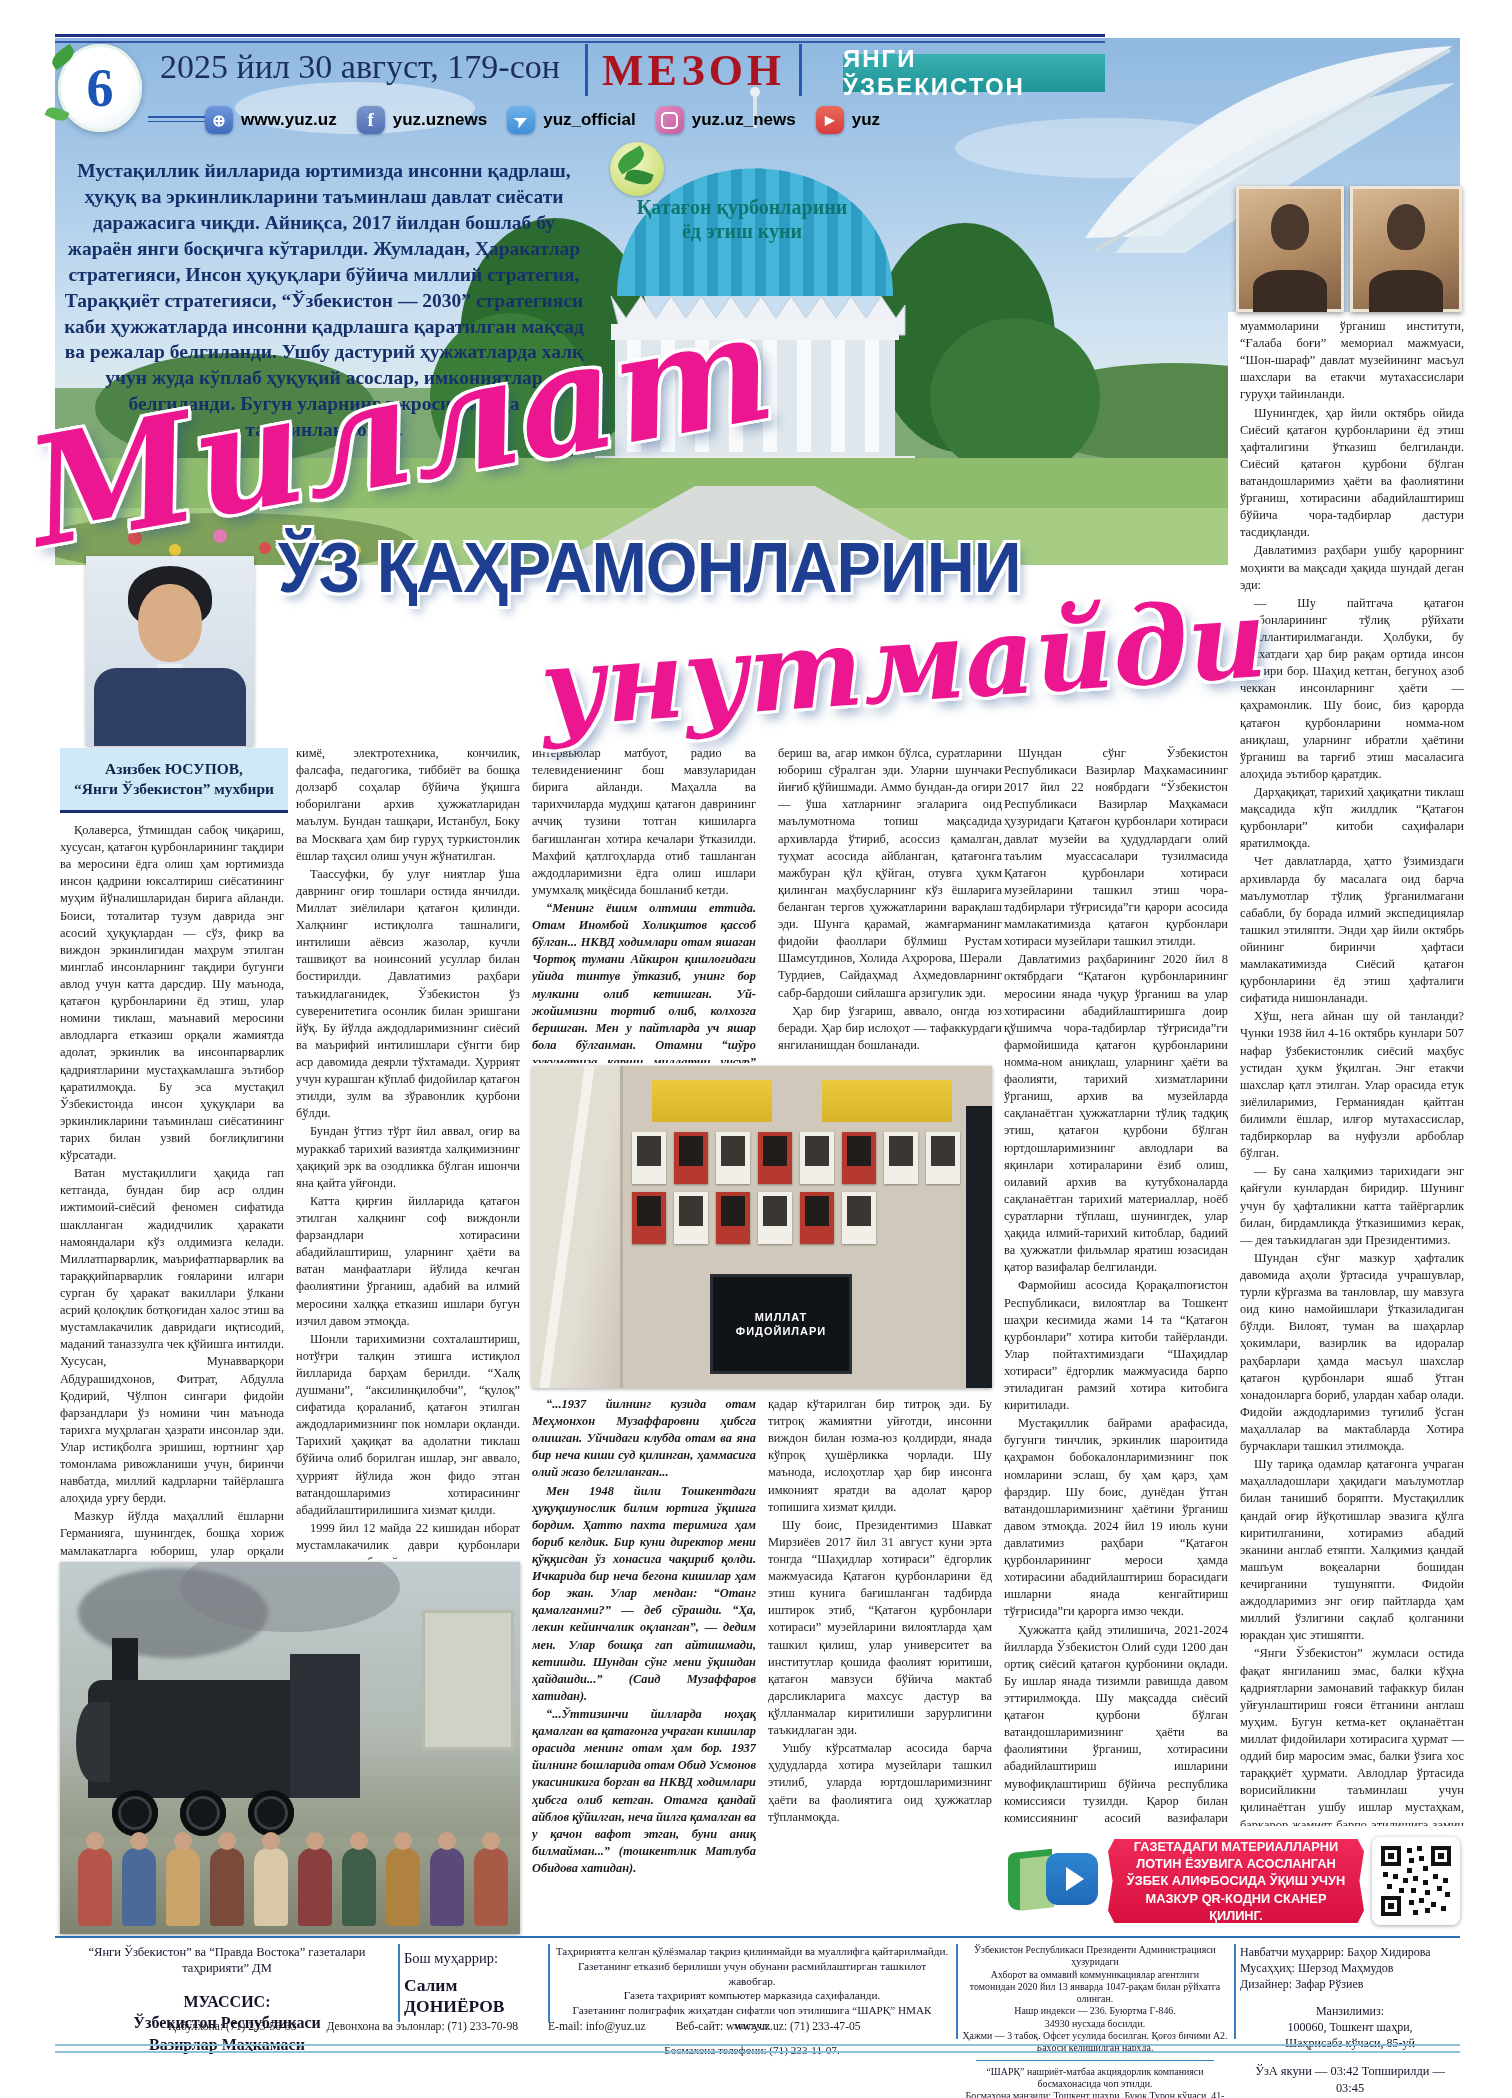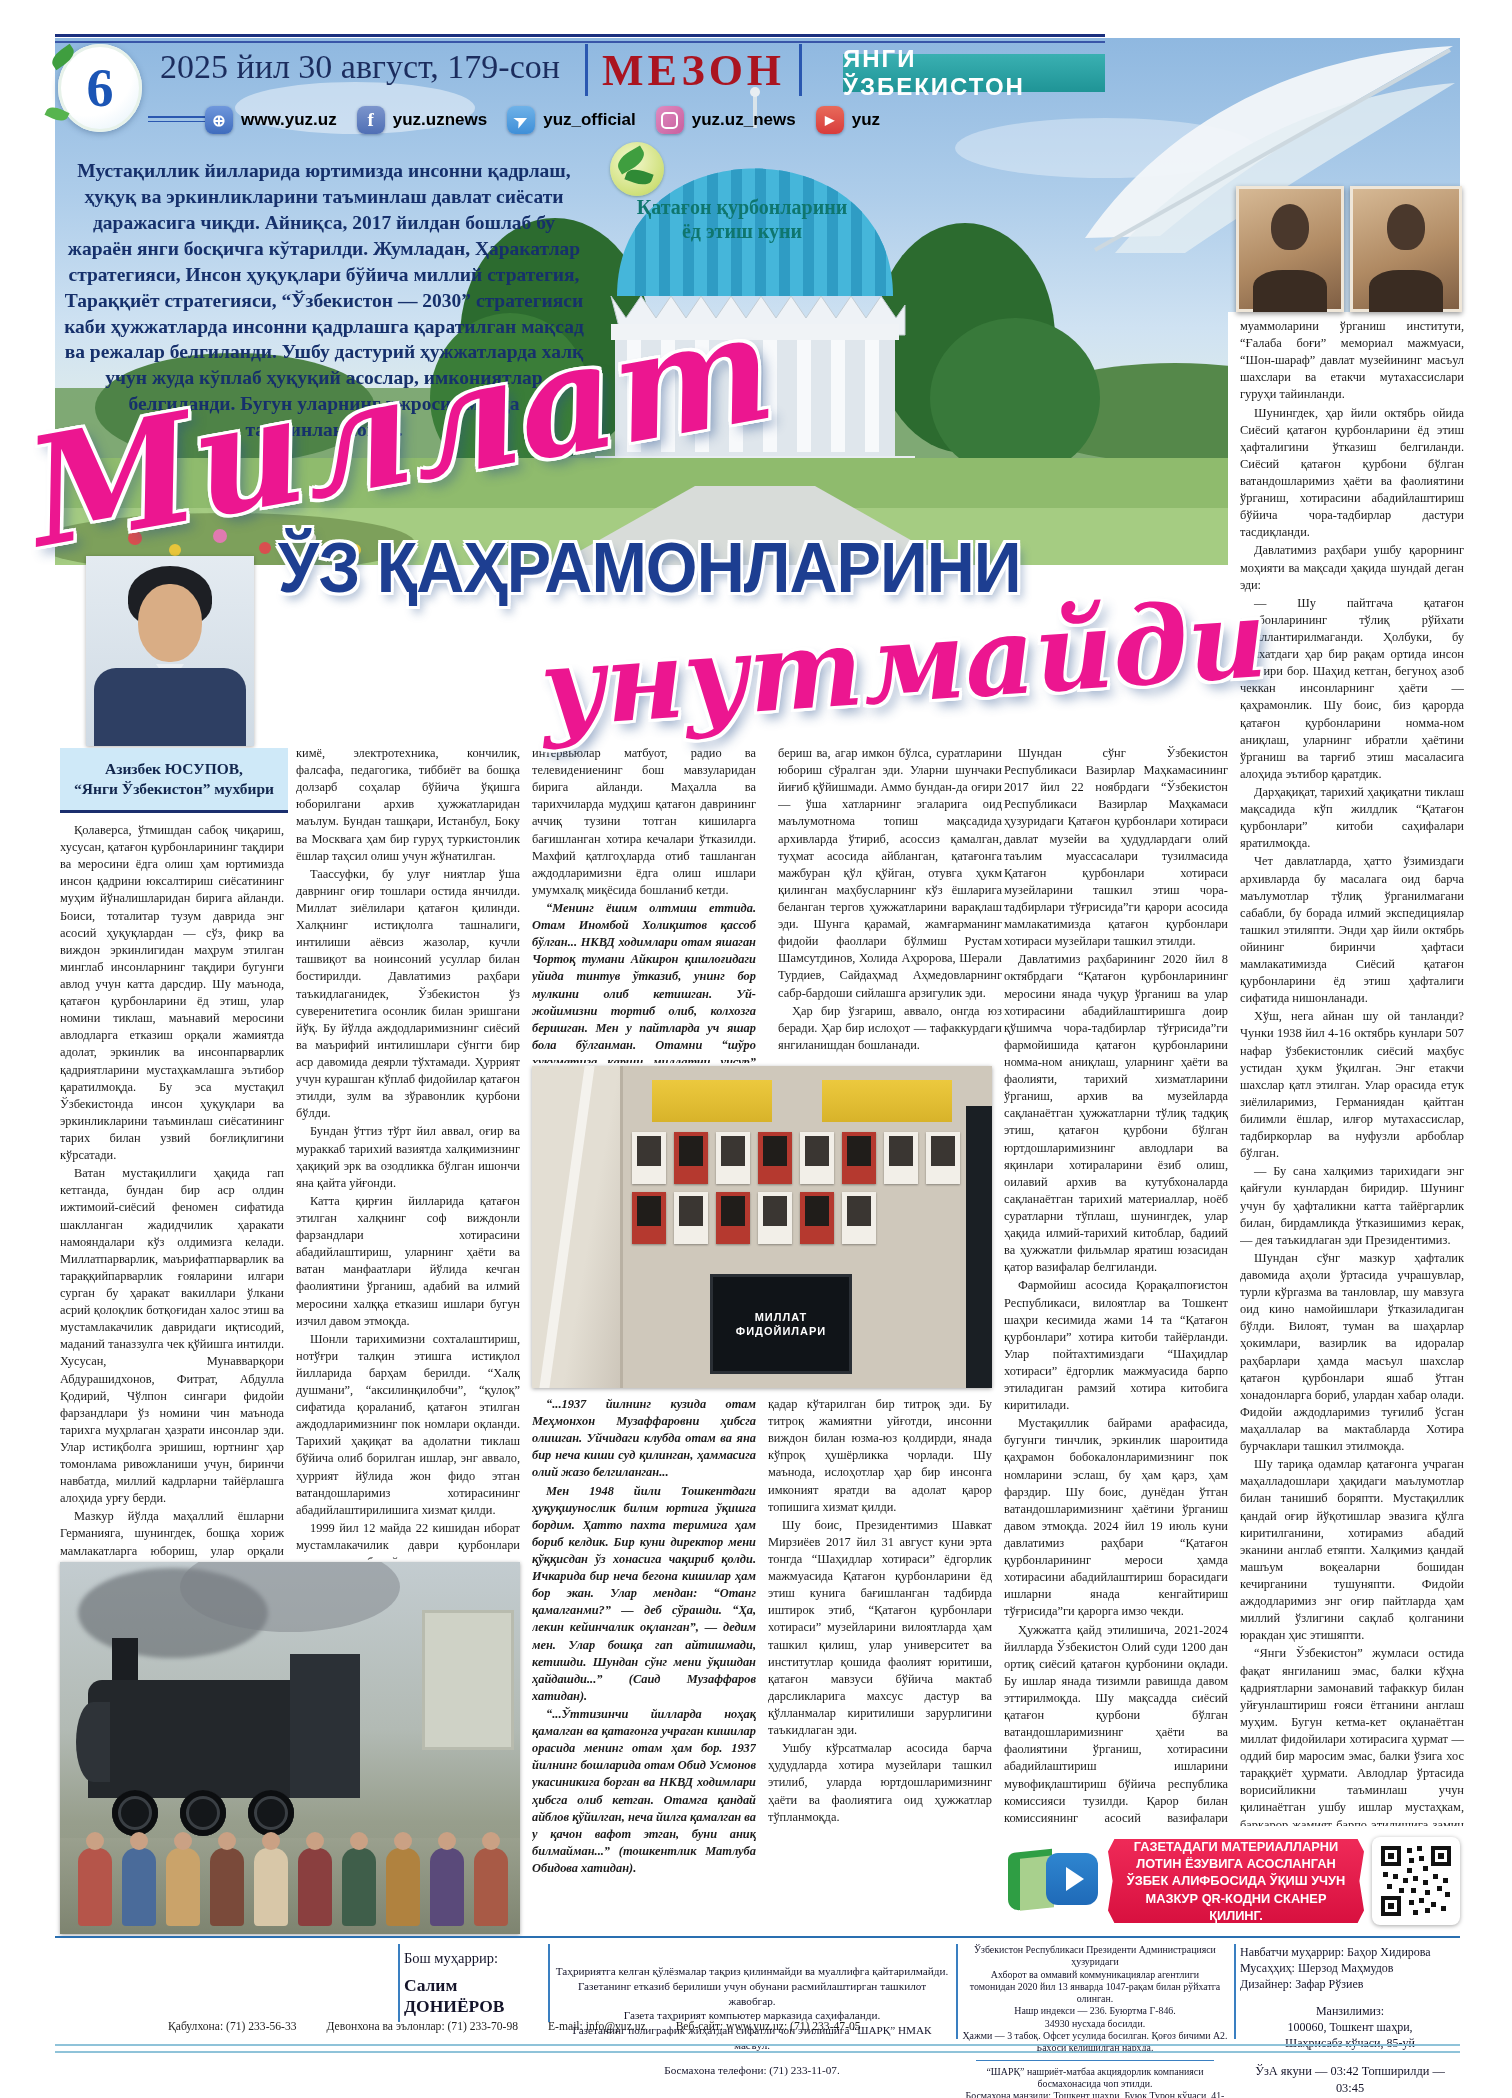--- a/index.html
+++ b/index.html
@@ -132,21 +132,21 @@
   
   .footrule{left:55px;top:1936px;width:1405px;height:2px;background:#2a6fb0;z-index:6;}
   .foot{z-index:6;font-size:12px;color:#14142a;}
   .fvr{width:2px;background:#3a7fc1;z-index:6;}
   .fb1{left:60px;top:1944px;width:334px;text-align:center;}
   .fb1 .pl{font-size:12.5px;line-height:1.3;}
   .fb1 .mu{margin-top:14px;font-weight:bold;font-size:16px;line-height:1.35;}
   .fb2{left:404px;top:1950px;width:140px;}
   .fb2 .lbl{font-size:14.5px;}
   .fb2 .nm{font-weight:bold;font-size:17.5px;margin-top:8px;}
-  .fb3{left:554px;top:1944px;width:396px;text-align:center;font-size:11.2px;line-height:1.32;margin-top:20px;}
+  .fb3{left:554px;top:1944px;width:396px;text-align:center;font-size:11.2px;line-height:1.32;}
   .fb3 .ph{margin-top:10px;}
   .fb4{left:962px;top:1944px;width:266px;text-align:center;font-size:9.9px;line-height:1.24;}
   .fb4 hr{border:none;border-top:1.5px solid #3a7fc1;margin:5px 14px;}
   .fb5{left:1240px;top:1944px;width:220px;font-size:12px;line-height:1.35;}
   .fb5 .addr{text-align:center;margin-top:10px;}
   .fb5 .times{text-align:center;margin-top:12px;font-size:12.4px;}
   .contacts{left:168px;top:2020px;width:792px;display:flex;gap:30px;z-index:6;font-size:11.6px;white-space:nowrap;}
   .bottomrule{left:55px;top:2044px;width:1405px;height:5px;border-top:2px solid #8fc3d9;border-bottom:2px solid #8fc3d9;z-index:6;}
 </style>
 </head>
@@ -490,20 +490,28 @@
           <rect x="40" y="54" width="5" height="5" fill="#111"></rect>
         <rect x="52" y="58" width="5" height="5" fill="#111"></rect>
           <rect x="62" y="62" width="5" height="5" fill="#111"></rect>
           <rect x="34" y="66" width="5" height="5" fill="#111"></rect>
         <rect x="46" y="64" width="5" height="5" fill="#111"></rect>
       </svg>
     </div>
   </div>
 
   <div class="abs footrule"></div>
+  <div class="abs foot fb1">
+    <div class="pl">“Янги Ўзбекистон” ва “Правда Востока” газеталари таҳририяти” ДМ</div>
+    <div class="mu">
+      <div>МУАССИС:</div>
+      <div>Ўзбекистон Республикаси</div>
+      <div>Вазирлар Маҳкамаси</div>
+    </div>
+  </div>
   <div class="abs fvr" style="left:398px;top:1944px;height:78px;"></div>
   <div class="abs foot fb2">
     <div class="lbl">Бош муҳаррир:</div>
     <div class="nm">Салим ДОНИЁРОВ</div>
   </div>
   <div class="abs fvr" style="left:548px;top:1944px;height:78px;"></div>
   <div class="abs foot fb3">
     <div>Таҳририятга келган қўлёзмалар тақриз қилинмайди ва муаллифга қайтарилмайди.</div>
     <div>Газетанинг етказиб берилиши учун обунани расмийлаштирган ташкилот жавобгар.</div>
     <div>Газета таҳририят компьютер марказида саҳифаланди.</div>

